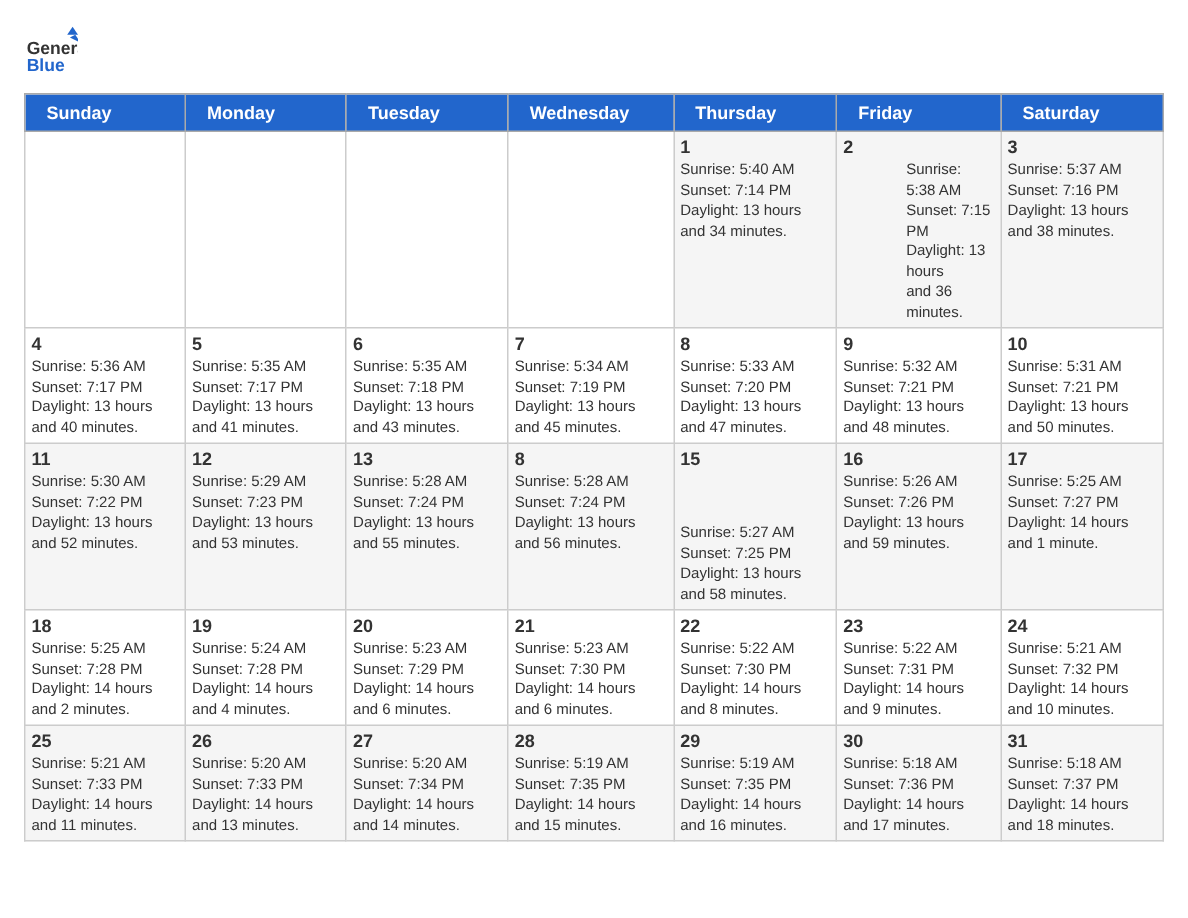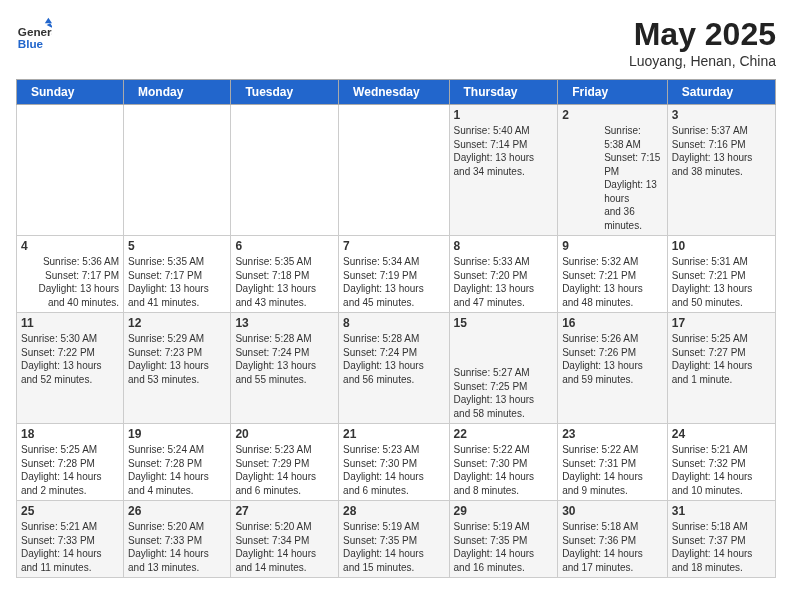--- a/index.html
+++ b/index.html
@@ -83,24 +83,20 @@
 
 <div class="header">
   <div class="logo">
     <svg class="logo-icon" viewBox="0 0 40 40">
       <text x="2" y="22" font-size="13" font-weight="bold" fill="#333">General</text>
       <text x="2" y="35" font-size="13" font-weight="bold" fill="#2266cc">Blue</text>
       <polygon points="32,8 40,8 36,2" fill="#2266cc"></polygon>
       <polygon points="34,10 42,14 38,8" fill="#2266cc"></polygon>
     </svg>
   </div>
-  <div class="title-block">
-    <div class="month-title">May 2025</div>
-    <div class="location">Luoyang, Henan, China</div>
-  </div>
 </div>
 
 <table>
   <thead>
     <tr>
     <th>Sunday</th>
         <th>Monday</th>
         <th>Tuesday</th>
         <th>Wednesday</th>
         <th>Thursday</th>
@@ -132,21 +128,21 @@
           <span class="day-num">3</span>
           <div class="day-info" style="white-space: pre-line;">Sunrise: 5:37 AM
 Sunset: 7:16 PM
 Daylight: 13 hours
 and 38 minutes.</div>
         </td>
       </tr>
       <tr>
         <td>
           <span class="day-num">4</span>
-          <div class="day-info" style="white-space: pre-line; text-align: right;">Sunrise: 5:36 AM
+          <div class="day-info" style="white-space: pre-line;">Sunrise: 5:36 AM
 Sunset: 7:17 PM
 Daylight: 13 hours
 and 40 minutes.</div>
         </td>
         <td>
           <span class="day-num">5</span>
           <div class="day-info" style="white-space: pre-line;">Sunrise: 5:35 AM
 Sunset: 7:17 PM
 Daylight: 13 hours
 and 41 minutes.</div>

